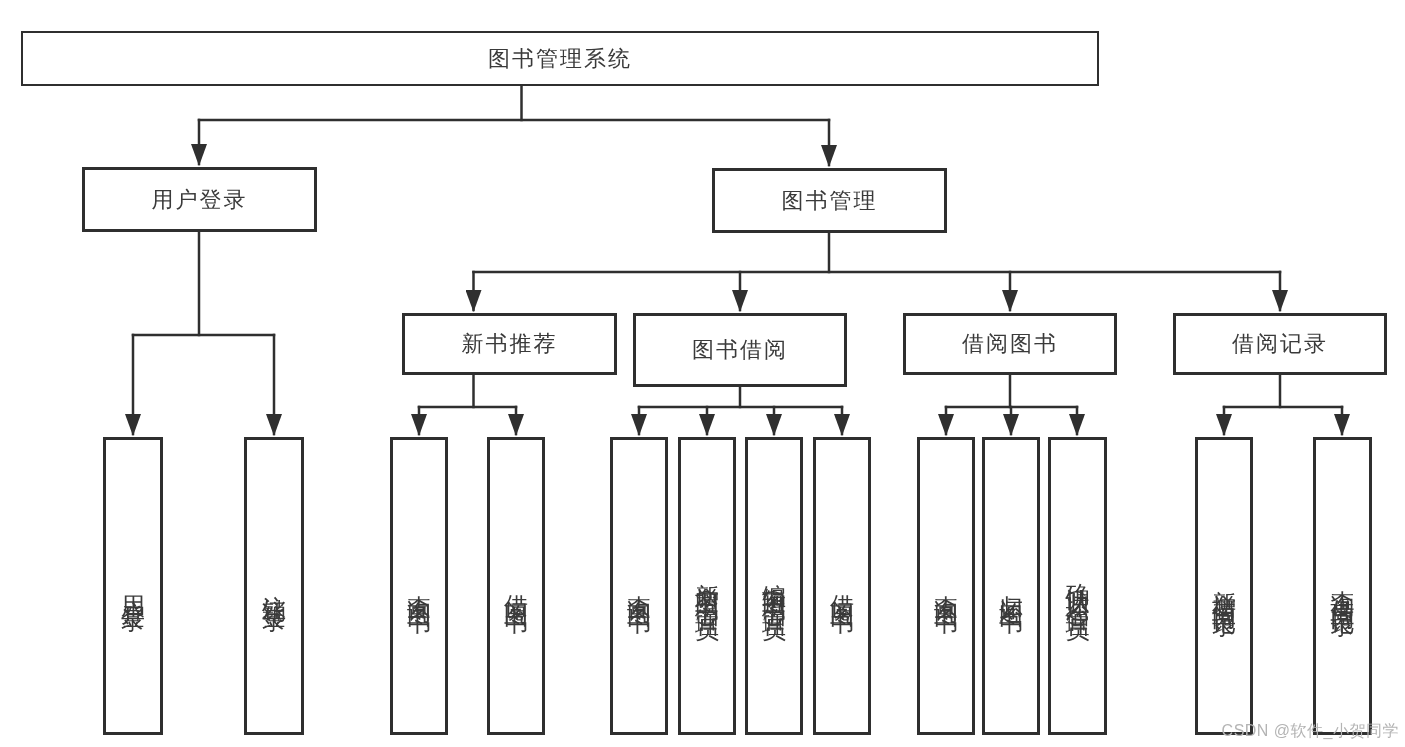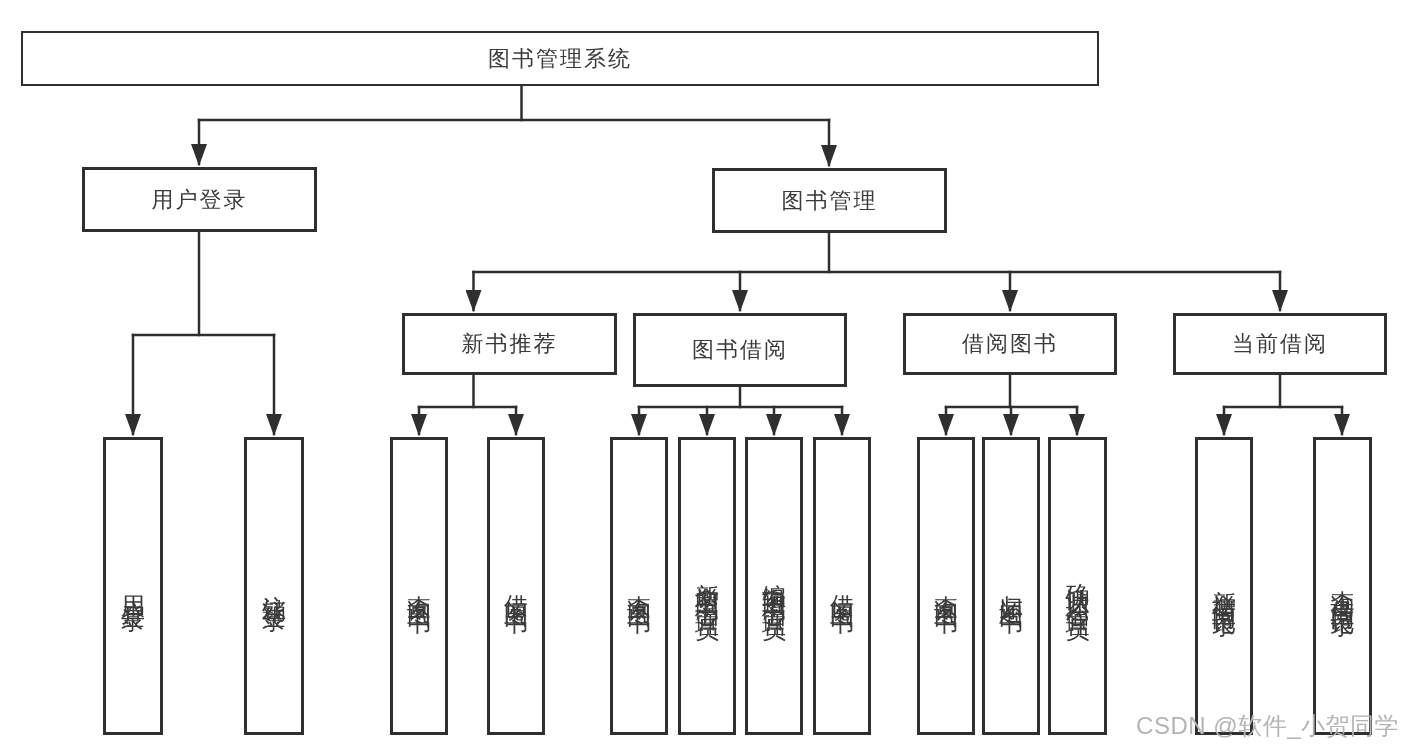--- a/index.html
+++ b/index.html
@@ -45,21 +45,21 @@
   .node.vbox {
     writing-mode: vertical-rl;
     font-size: 24px;
     letter-spacing: 5px;
     line-height: 1;
   }
   .watermark {
     position: absolute;
     right: 6px;
     bottom: 5px;
-    font-size: 24px;
+    font-size: 16px;
     color: #b4b4b4;
     letter-spacing: 0.5px;
     white-space: nowrap;
     z-index: 5;
   }
 </style>
 </head>
 <body>
 
 <div class="stage">
@@ -128,21 +128,21 @@
   <div class="node hbox" style="left:366px; top:313px; width:215px; height:62px;margin-left:36px;">
     <span>新书推荐</span>
   </div>
   <div class="node hbox" style="left:633px; top:313px; width:214px; height:74px;">
     <span>图书借阅</span>
   </div>
   <div class="node hbox" style="left:903px; top:313px; width:214px; height:62px;">
     <span>借阅图书</span>
   </div>
   <div class="node hbox" style="left:1173px; top:313px; width:214px; height:62px;">
-    <span>当前借阅</span>
+    <span>借阅记录</span>
   </div>
 
   <div class="node vbox" style="left:103px; top:437px; width:60px; height:298px;">
     <span>用户登录</span>
   </div>
   <div class="node vbox" style="left:244px; top:437px; width:60px; height:298px;">
     <span>注销登录</span>
   </div>
 
   <div class="node vbox" style="left:390px; top:437px; width:58px; height:298px;">

